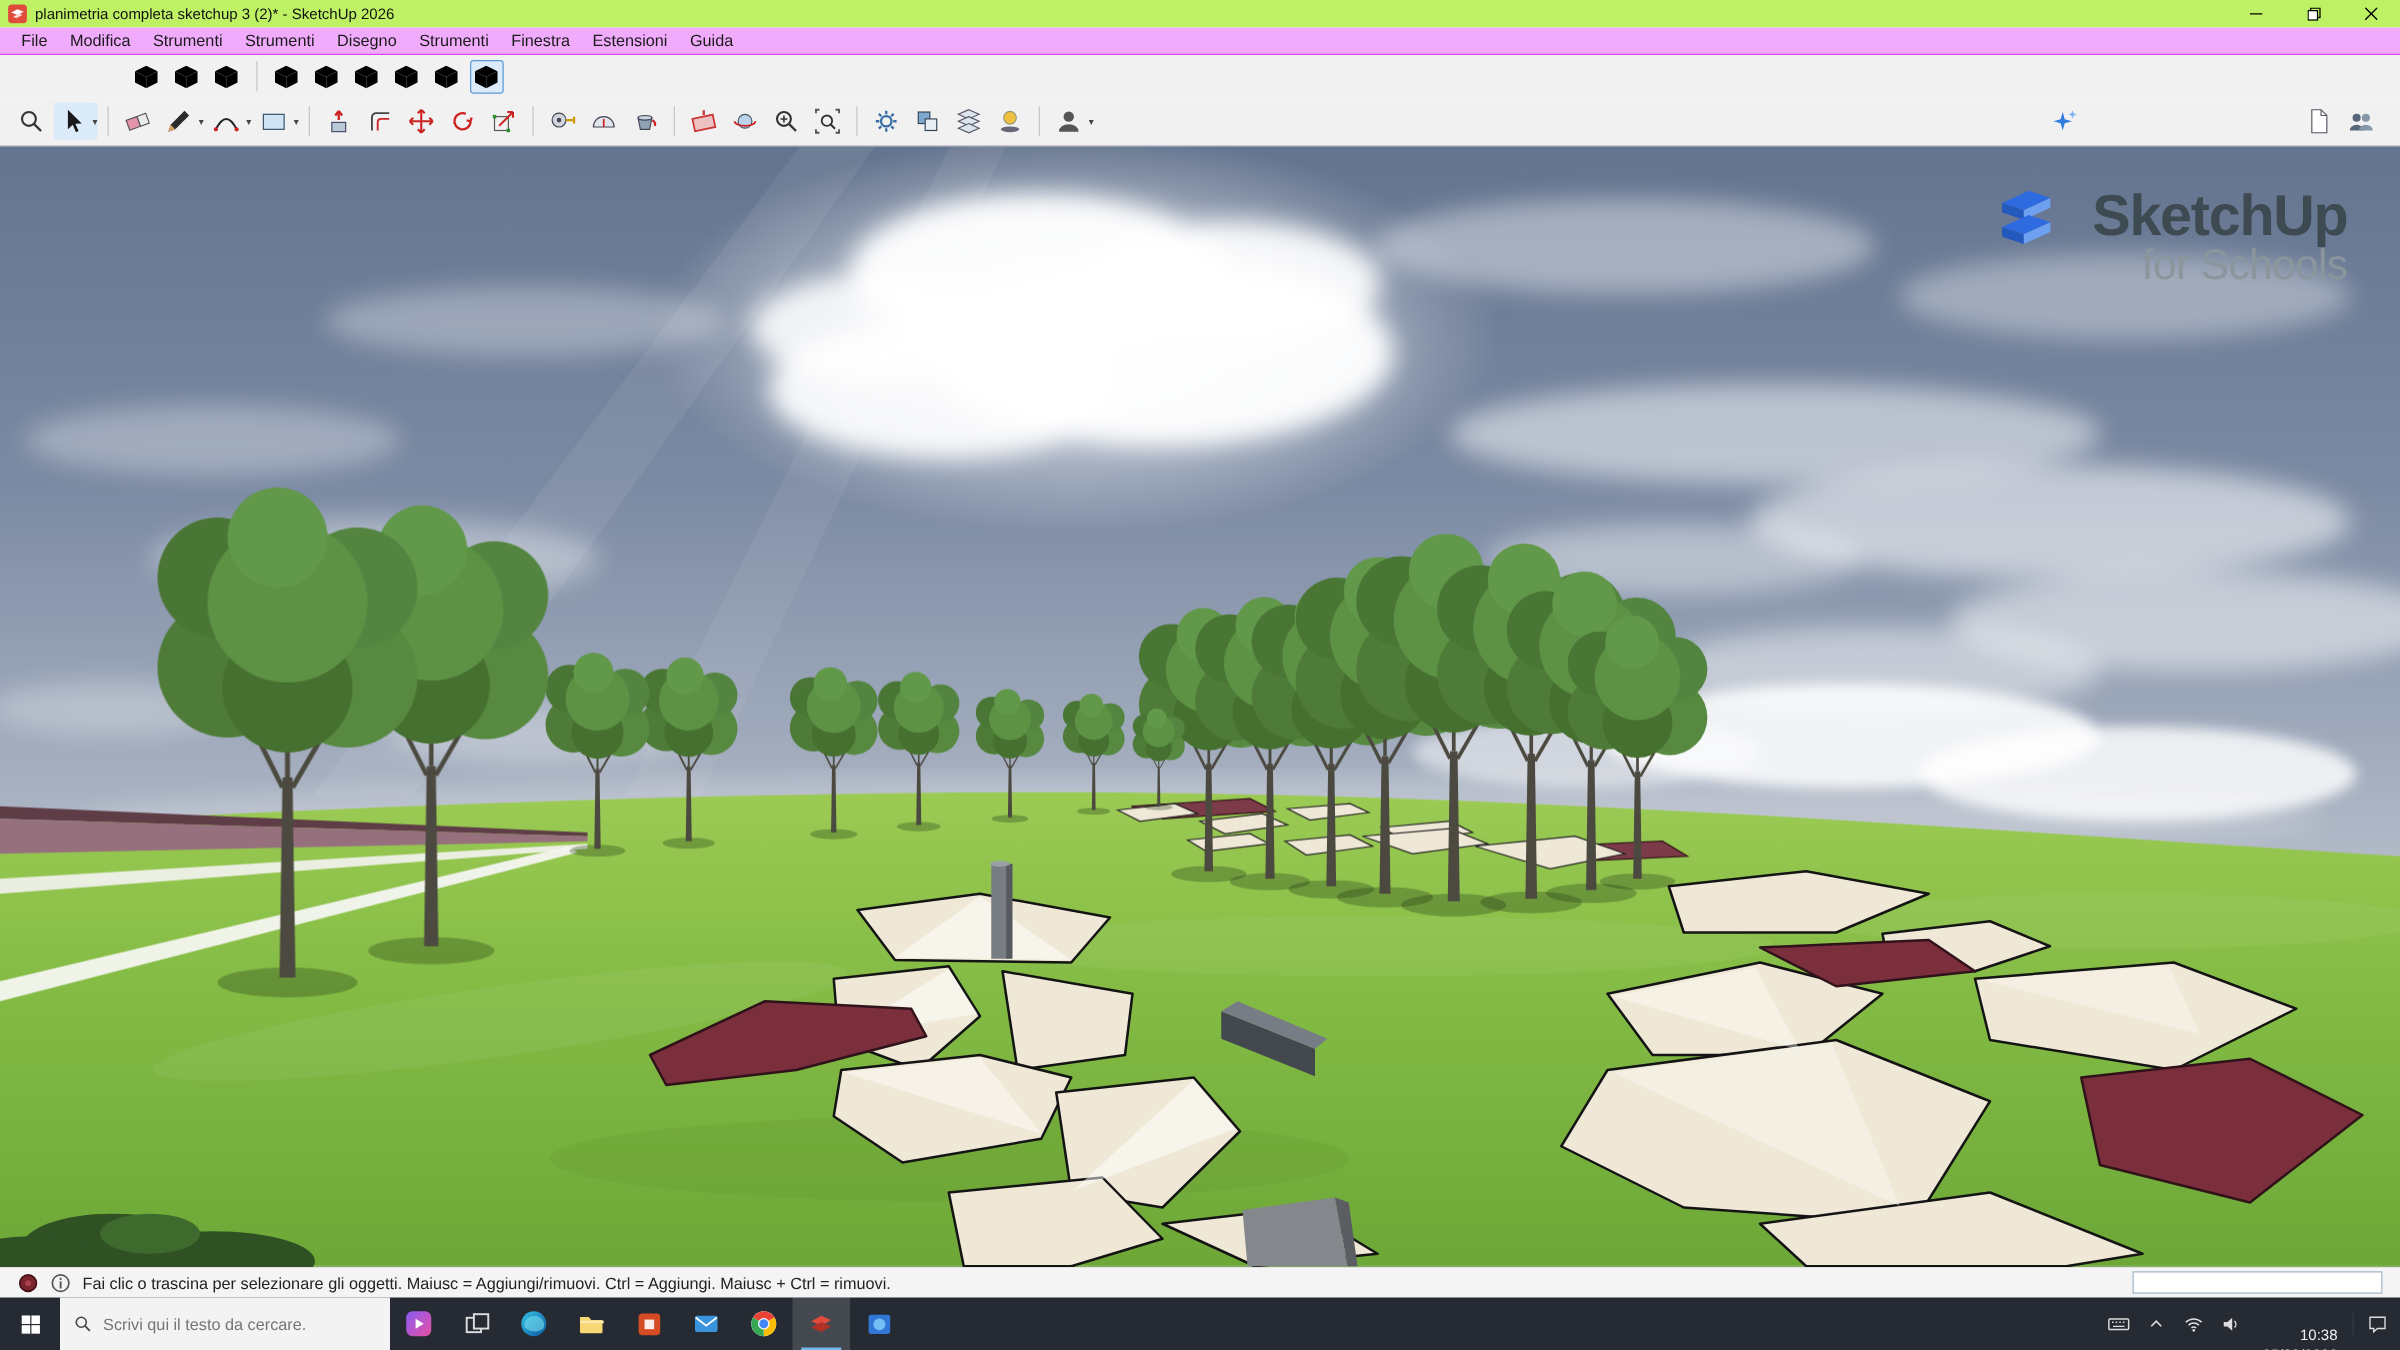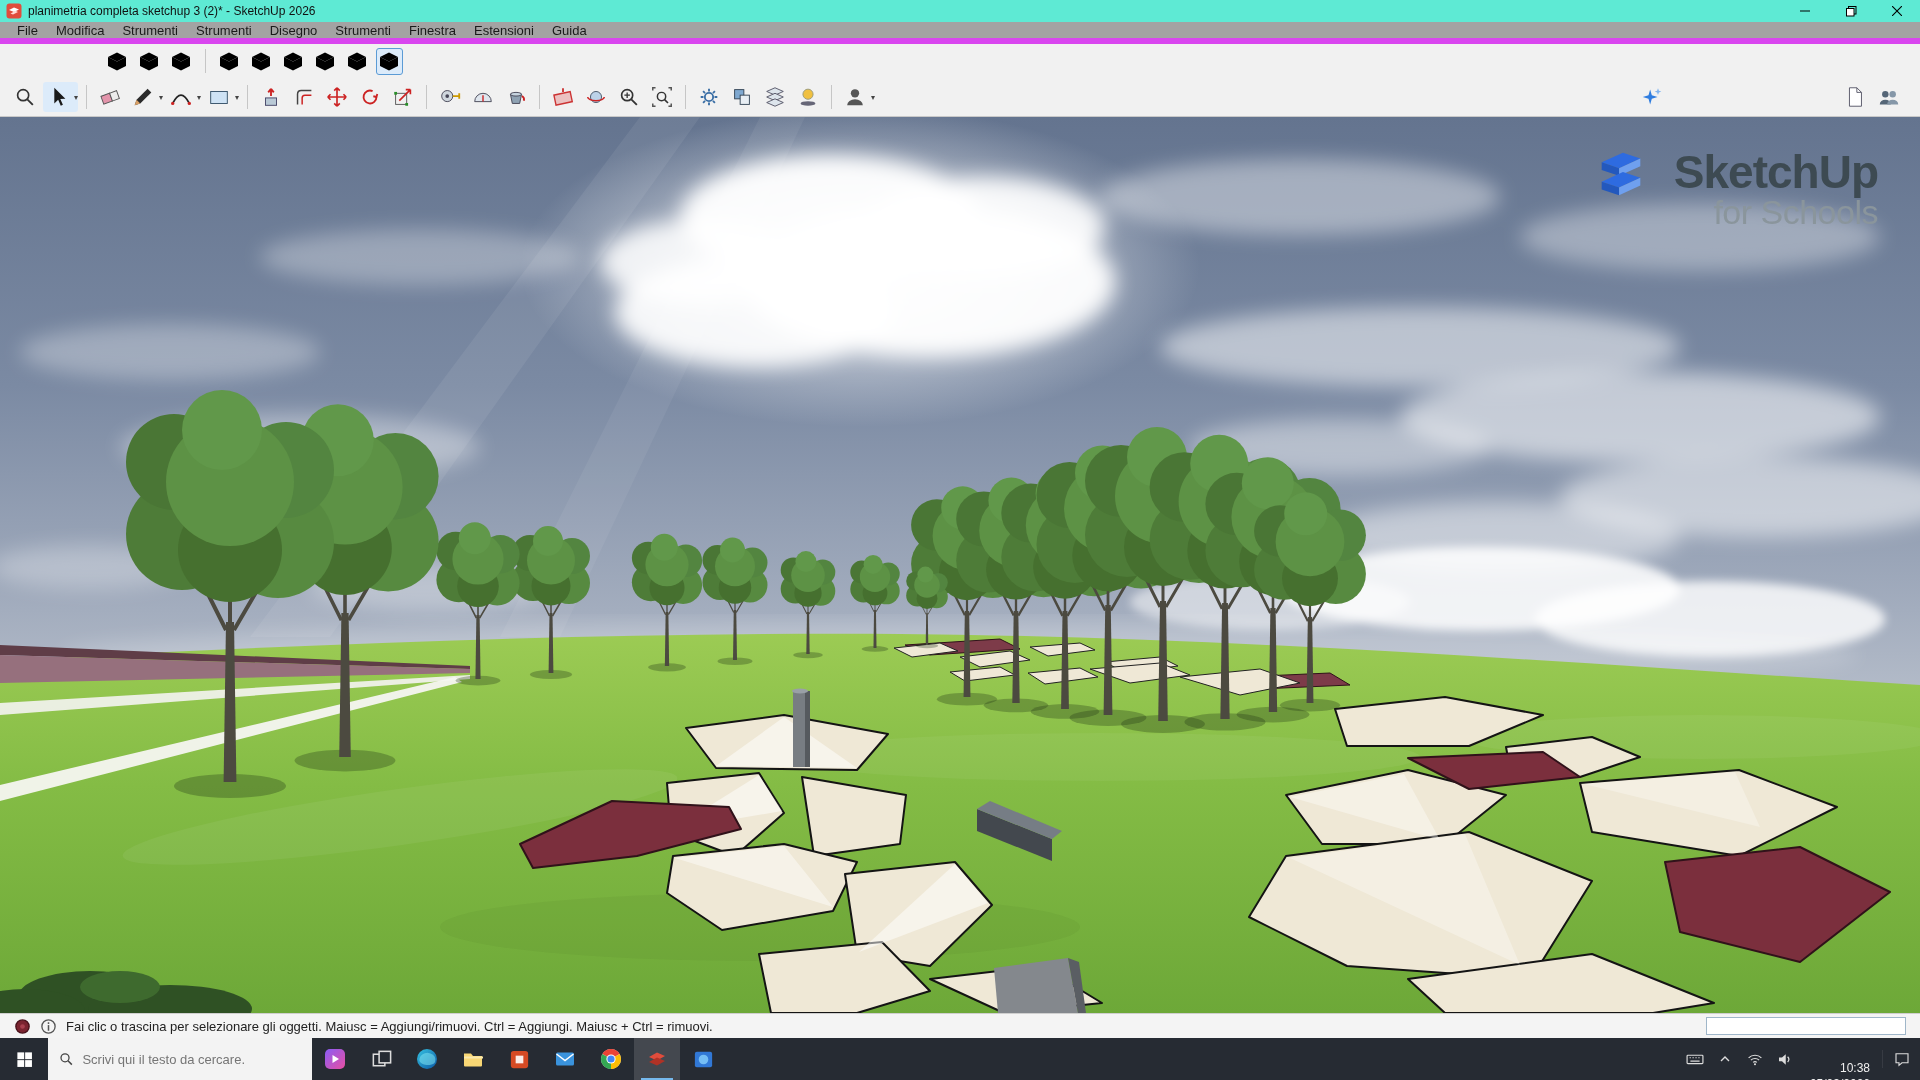--- a/index.html
+++ b/index.html
@@ -1,28 +1,28 @@
 <!DOCTYPE html>
 <html><head>
 <meta charset="utf-8">
 <style>
   * { margin:0; padding:0; box-sizing:border-box; }
   html,body { width:1920px; height:1080px; overflow:hidden;
     font-family:"Liberation Sans", sans-serif; background:#fff; }
   .app { width:1920px; height:1080px; display:flex; flex-direction:column; }
 
   
-  .titlebar { height:22px; flex:0 0 auto; background:#5eead4; display:flex; align-items:center;
+  .titlebar { height:22px; flex:0 0 auto; background:#bef264; display:flex; align-items:center;
     padding-left:6px; gap:6px; }
   .title-text { font-size:12px; color:#111; white-space:nowrap; }
   .win-controls { margin-left:auto; display:flex; height:100%; }
   .win-btn { width:46px; display:flex; align-items:center; justify-content:center; }
 
   
-  .menubar { height:22px; flex:0 0 auto; background:#a3a3a3; border-bottom:6px solid #d946ef;
+  .menubar { height:22px; flex:0 0 auto; background:#f0abfc; border-bottom:1px solid #d946ef;
     display:flex; align-items:center; padding-left:8px; font-size:13px; color:#1a1a1a; }
   .menu-item { padding:0 9px; line-height:21px; cursor:default; }
 
   
   .tbrow1 { height:34px; flex:0 0 auto; background:#f1f1f1; display:flex; align-items:center;
     padding-left:104px; gap:5px; }
   .tbrow2 { height:39px; flex:0 0 auto; background:#f1f1f1; border-bottom:1px solid #c9c9c9;
     display:flex; align-items:center; padding:0 10px; gap:3px; }
   .tbtn { width:30px; height:30px; display:flex; align-items:center; justify-content:center;
     border:1px solid transparent; border-radius:3px; flex:0 0 auto; }

